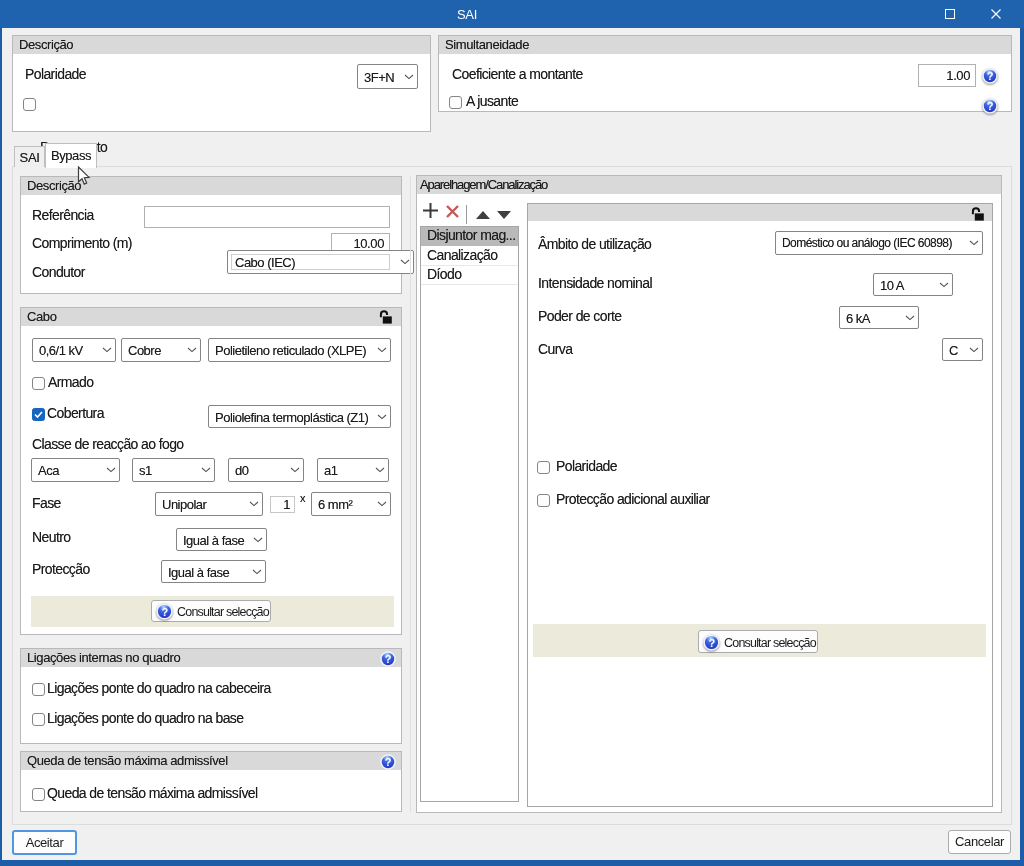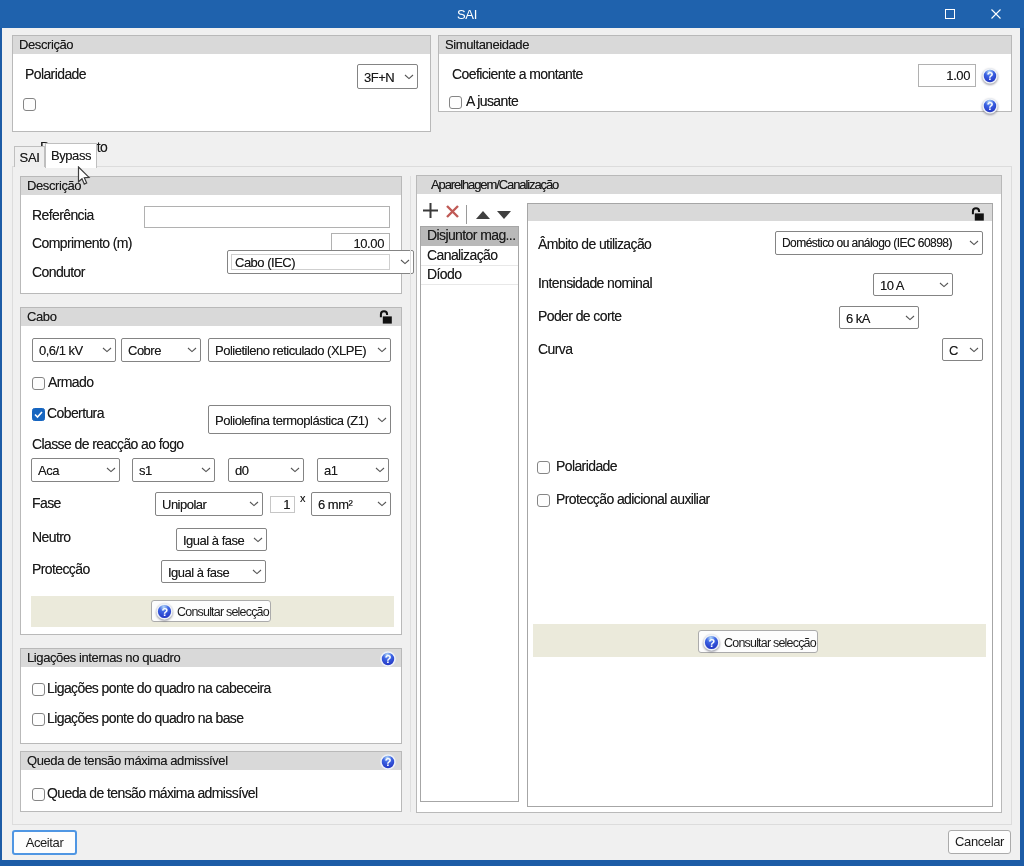--- a/index.html
+++ b/index.html
@@ -123,21 +123,21 @@
     </svg>
   </div>
 <div class="cb" style="left:32px; top:377px;"></div>
 <div class="lbl" style="left:48px; top:376px;">Armado</div>
 <div class="cbc" style="left:32px; top:408px;">
     <svg width="13" height="13" style="position:absolute;left:-1px;top:-1px;">
       <path d="M3 6.5 L5.5 9 L10 4" stroke="#fff" fill="none" stroke-width="1.6"></path>
     </svg>
   </div>
 <div class="lbl" style="left:47px; top:407px;">Cobertura</div>
-<div class="combo" style="left:208px; top:405px; width:183px; height:29px;">
+<div class="combo" style="left:208px; top:405px; width:183px; height:23px;">
     <span class="t">Poliolefina termoplástica (Z1)</span>
     <svg class="ch" width="10" height="6">
       <path d="M1 1 L5 4.6 L9 1" stroke="#555" fill="none" stroke-width="1.1"></path>
     </svg>
   </div>
 <div class="lbl" style="left:32px; top:438px;">Classe de reacção ao fogo</div>
 <div class="combo" style="left:31px; top:458px; width:89px; height:24px;">
     <span class="t">Aca</span>
     <svg class="ch" width="10" height="6">
       <path d="M1 1 L5 4.6 L9 1" stroke="#555" fill="none" stroke-width="1.1"></path>
@@ -217,21 +217,21 @@
 <svg class="abs" style="left:380px; top:754px;" width="16" height="16">
     <circle cx="8" cy="8" r="7" fill="url(#hg)" stroke="#eef2f8" stroke-width="1.6"></circle>
     <text x="8" y="12" font-size="11" font-weight="bold" fill="#fff" text-anchor="middle" font-family="Liberation Sans">?</text>
   </svg>
 <div class="cb" style="left:32px; top:788px;"></div>
 <div class="lbl" style="left:47px; top:787px;">Queda de tensão máxima admissível</div>
 
 <div class="abs" style="left:410px; top:176px; width:1px; height:636px; background:#dfdfdf;"></div>
 
 <div class="abs grp" style="left:416px; top:175px; width:586px; height:638px;">
-  <div class="ghead" style="padding-left:14px; letter-spacing:-1.1px;">Aparelhagem/Canalização</div>
+  <div class="ghead" style="padding-left:3px; letter-spacing:-1.1px;">Aparelhagem/Canalização</div>
 </div>
 
 <svg class="abs" style="left:423px; top:203px;" width="15" height="15">
     <path d="M7.5 0 V15 M0 7.5 H15" stroke="#3a3a3a" stroke-width="2"></path>
   </svg>
 <svg class="abs" style="left:446px; top:205px;" width="13" height="13">
     <path d="M1 1 L12 12 M12 1 L1 12" stroke="#c05a56" stroke-width="2.4"></path>
   </svg>
 <div class="abs" style="left:466px; top:205px; width:1px; height:19px; background:#9a9a9a;"></div>
 <div class="abs" style="left:476px; top:211px; width:0; height:0; border-left:7px solid transparent; border-right:7px solid transparent; border-bottom:8px solid #3f3f3f;"></div>

